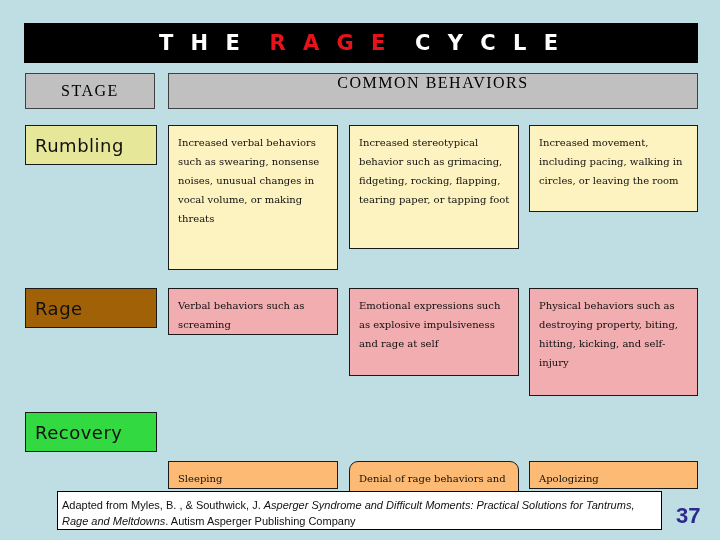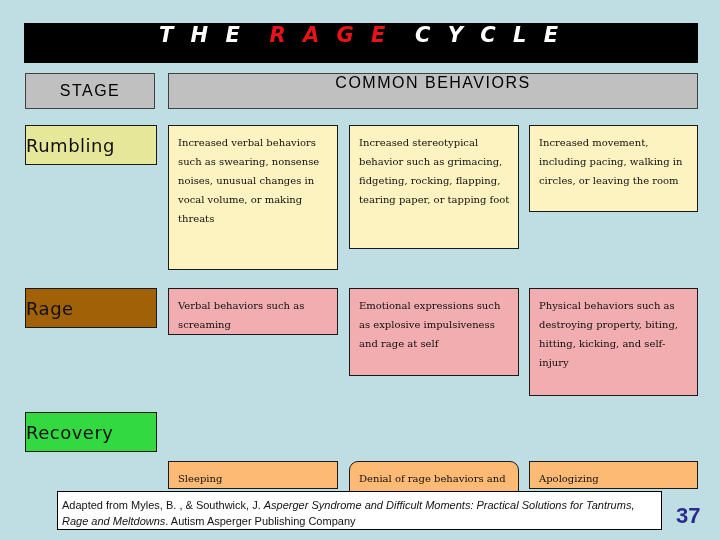--- a/index.html
+++ b/index.html
@@ -17,23 +17,22 @@
 
   
   .title-bar {
     position: absolute;
     left: 24px;
     top: 23px;
     width: 674px;
     height: 40px;
     background: #000000;
     display: flex;
-    align-items: flex-start;
+    align-items: center;
     justify-content: center;
-    font-style: italic;
   }
   .title-text {
     font-family: "DejaVu Sans", sans-serif;
     font-size: 21px;
     font-weight: bold;
     letter-spacing: 5px;
     white-space: pre;
   }
   .title-white { color: #ffffff; }
   .title-red   { color: #e8131a; }
@@ -59,37 +58,37 @@
     width: 530px;
     height: 36px;
     background: #c0c0c0;
     border: 1.5px solid #404040;
     box-sizing: border-box;
     display: flex;
     align-items: flex-start;
     justify-content: center;
   }
   .hdr-label {
-    font-family: Liberation Sans, sans-serif;
+    font-family: Liberation Serif, serif;
     font-size: 16px;
     color: #000000;
     letter-spacing: 1.5px;
   }
 
   
   .stage-chip {
     position: absolute;
     left: 25px;
     width: 132px;
     height: 40px;
     border: 1.5px solid #1a1a1a;
     box-sizing: border-box;
     display: flex;
     align-items: center;
-    padding-left: 0;
+    padding-left: 9px;
   }
   .stage-chip .stage-text {
     font-family: "DejaVu Sans", sans-serif;
     font-size: 18px;
     color: #111111;
     letter-spacing: 0.5px;
   }
   #stage-rumbling { top: 125px; background: #e7e79a; }
   #stage-rage     { top: 288px; background: #a16207; }
   #stage-recovery { top: 412px; background: #33d940; }

